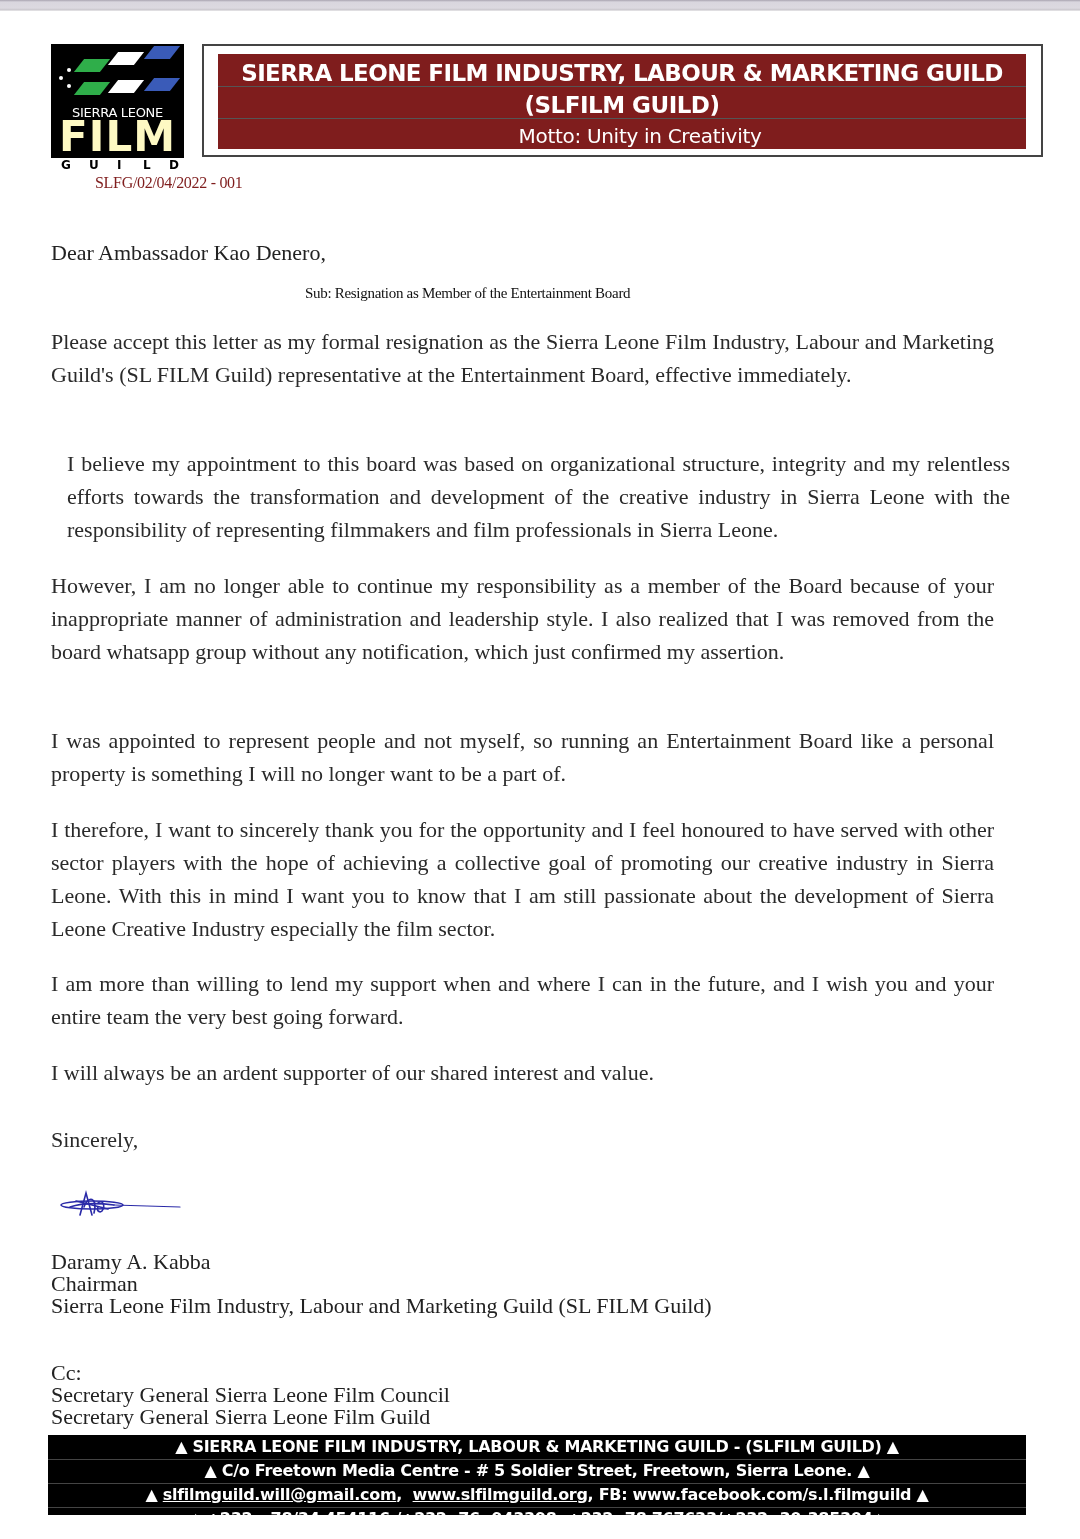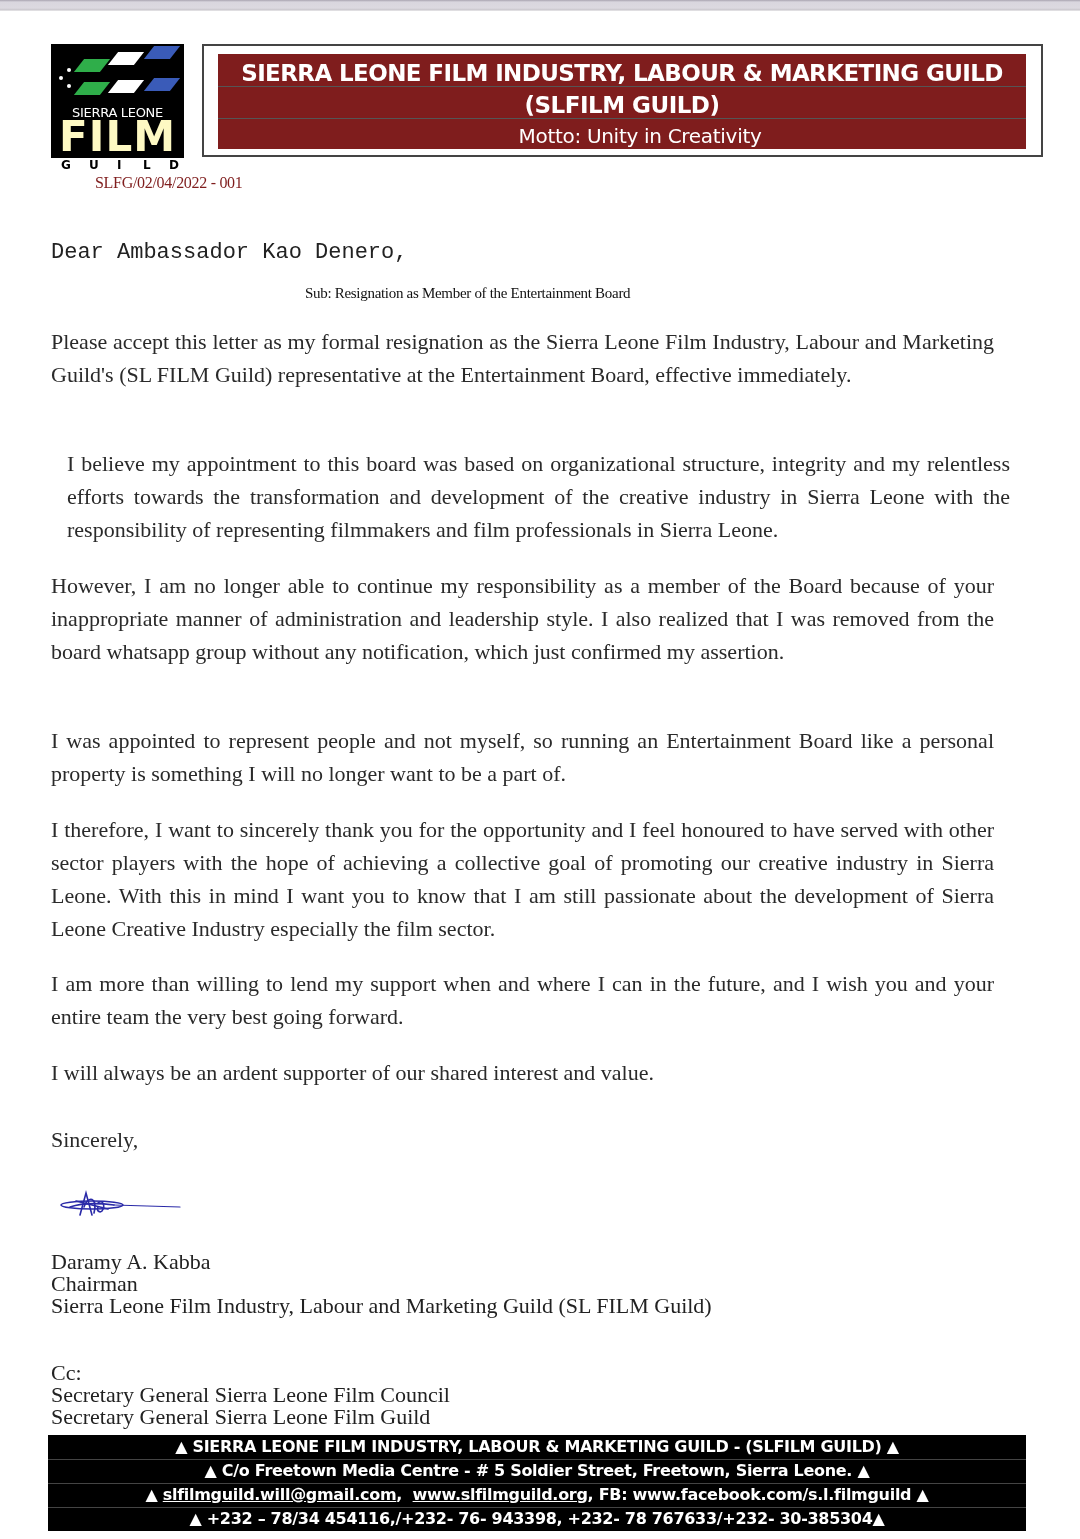--- a/index.html
+++ b/index.html
@@ -25,31 +25,31 @@
     .banner-inner { position: absolute; left: 14px; top: 8px; width: 808px; height: 95px; background: #7f1d1d; }
     .banner-line { position: absolute; left: 0; width: 808px; height: 1px; background: #555; }
     .banner-title { position: absolute; left: 0; top: 6px; width: 808px; text-align: center; color: #fff;
       font-family: "DejaVu Sans", "Liberation Sans", sans-serif; font-weight: bold; font-size: 23px; letter-spacing: -0.6px; }
     .banner-abbr { position: absolute; left: 0; top: 38px; width: 808px; text-align: center; color: #fff;
       font-family: "DejaVu Sans", "Liberation Sans", sans-serif; font-weight: bold; font-size: 23px; letter-spacing: -0.5px; }
     .banner-motto { position: absolute; left: 0; top: 70px; width: 844px; text-align: center; color: #fff;
       font-family: "DejaVu Sans", "Liberation Sans", sans-serif; font-size: 20px; letter-spacing: -0.3px; }
 
     .ref { position: absolute; left: 51px; top: 174px; font-size: 16px; color: #7f1d1d; letter-spacing: -0.3px; margin-left: 44px; }
-    .salutation { position: absolute; left: 51px; top: 240px; font-size: 22px; color: #222; font-family: Liberation Mono, monospace; }
+    .salutation { position: absolute; left: 51px; top: 240px; font-size: 22px; color: #222; }
     .subject { position: absolute; left: 305px; top: 285px; font-size: 15px; color: #111; letter-spacing: -0.3px; }
 
     .para-block { position: absolute; left: 51px; width: 943px; font-size: 22px; line-height: 33px; color: #2a2a2a; text-align: justify; }
 
     .closing { position: absolute; left: 51px; top: 1127px; font-size: 22px; color: #2a2a2a; }
     .signature { position: absolute; left: 58px; top: 1185px; width: 125px; height: 40px; }
     .sig-lines { position: absolute; left: 51px; top: 1251px; font-size: 22px; line-height: 22px; color: #222; }
     .cc-lines { position: absolute; left: 51px; top: 1362px; font-size: 22px; line-height: 22px; color: #222; }
 
-    .footer { position: absolute; left: 48px; top: 1435px; width: 978px; height: 96px; background: #000; }
+    .footer { position: absolute; left: 48px; top: 1435px; width: 978px; height: 80px; background: #000; }
     .footer-row { position: absolute; left: 0; width: 978px; height: 24px; text-align: center; color: #fff;
       font-family: "DejaVu Sans", "Liberation Sans", sans-serif; font-weight: bold; font-size: 16px; line-height: 24px; letter-spacing: -0.3px; white-space: nowrap; }
     .footer-sep { position: absolute; left: 0; width: 978px; height: 1px; background: #444; }
     .footer a, .footer .ul { color: #fff; text-decoration: underline; }
   </style>
 </head>
 <body>
 
 <div class="top-bar"></div>
 

